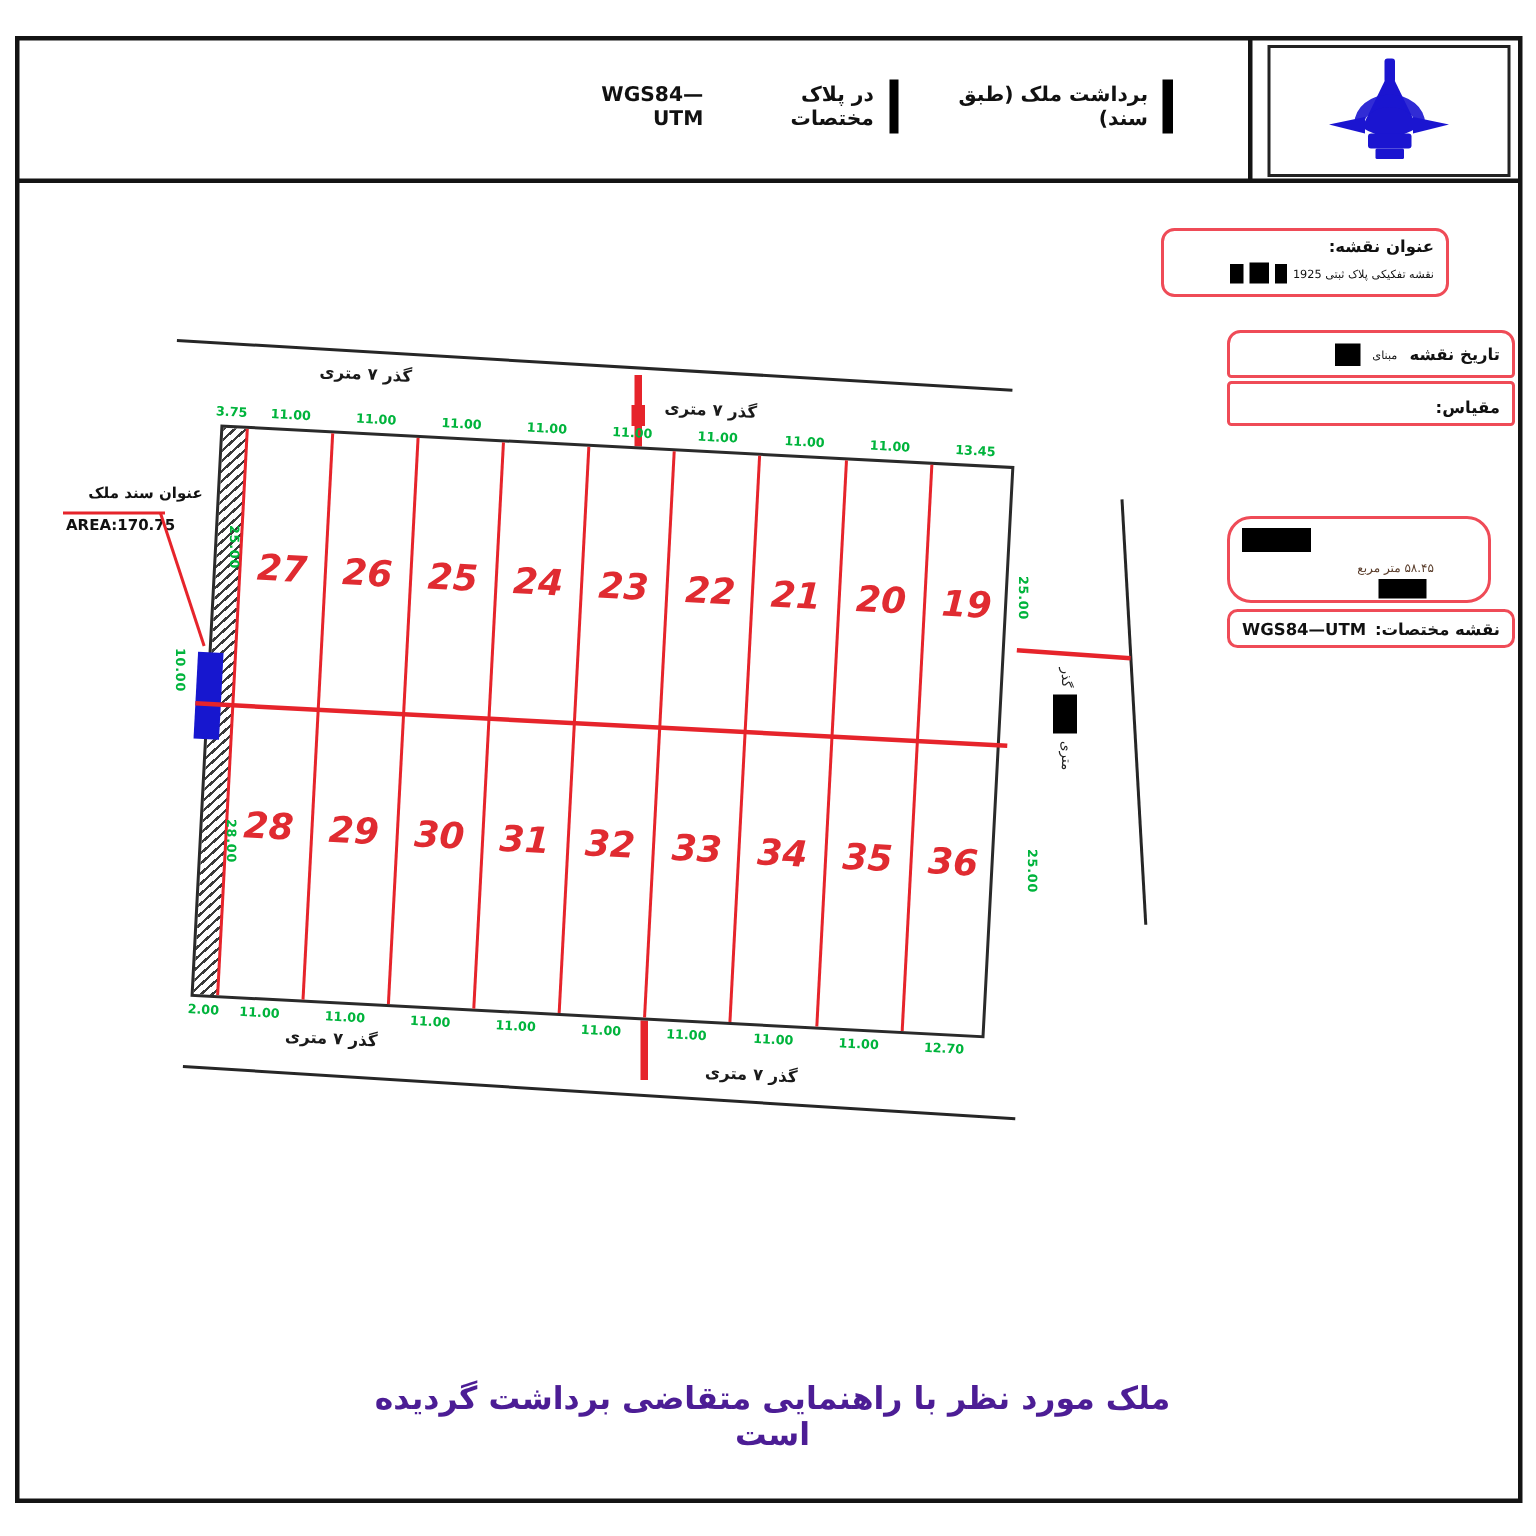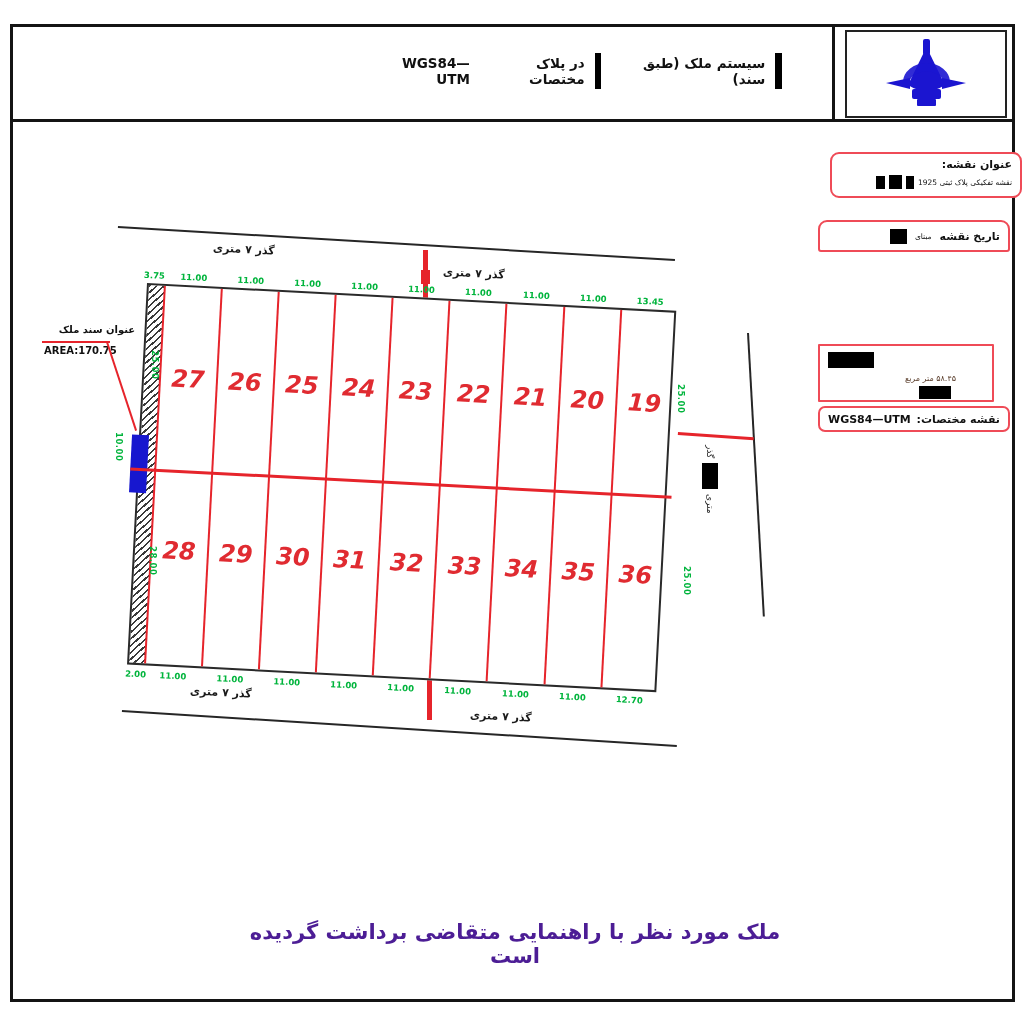--- a/index.html
+++ b/index.html
@@ -52,59 +52,62 @@
 <body>
 
 <div id="page">
 
   <div class="abs" id="frame"></div>
   <div class="abs" id="header-divider"></div>
   <div class="abs" id="logo-divider"></div>
 
   <div class="abs" id="header-title">
     <span class="hbar"></span>
-    <span>سیستم ملک  (طبق سند)</span>
+    <span>برداشت ملک  (طبق سند)</span>
     <span class="hbar"></span>
     <span>در پلاک مختصات</span>
     <span>WGS84—UTM</span>
   </div>
 
   <div class="abs" id="logo-box">
     <svg width="84" height="74" viewBox="0 0 84 74">
       <g fill="#1b15d0">
         <rect x="39" y="2" width="7" height="16" rx="2"></rect>
         <path d="M42.5 10 L24 48 Q42.5 60 61 48 Z"></path>
         <path d="M42.5 26 A 24 19 0 0 1 66 45 L60 45 A 18 14 0 0 0 25 45 L19 45 A 24 19 0 0 1 42.5 26 Z" opacity="0.9"></path>
         <polygon points="2,46 26,41 26,52"></polygon>
         <polygon points="82,46 58,41 58,52"></polygon>
         <rect x="28" y="52" width="29" height="10" rx="2"></rect>
         <rect x="33" y="62" width="19" height="7" rx="1"></rect>
       </g>
     </svg>
   </div>
 
-  <div class="abs ibox" style="left:830px;top:152px;width:192px;height:46px;">
+  <div class="abs ibox" style="left:774px;top:152px;width:192px;height:46px;">
     <div class="ilabel">عنوان نقشه:</div>
     <div class="itiny">
       <span>نقشه تفکیکی پلاک ثبتی 1925</span>
       <span class="redact" style="width:8px;height:13px;"></span>
       <span class="redact" style="width:13px;height:14px;"></span>
       <span class="redact" style="width:9px;height:13px;"></span>
     </div>
   </div>
 
   <div class="abs ibox" style="left:818px;top:220px;width:192px;height:32px;display:flex;align-items:center;gap:8px;border-radius:9px 9px 3px 3px;">
     <span class="ilabel">تاریخ نقشه</span>
     <span style="font-size:7.5px;">مبنای</span>
     <span class="redact" style="width:17px;height:15px;"></span>
   </div>
 
-
-
-  <div class="abs ibox" style="left:818px;top:344px;width:176px;height:58px;border-radius:1px;">
+  <div class="abs ibox" style="left:818px;top:254px;width:192px;height:30px;border-radius:3px;">
+    <span class="ilabel">مقیاس:</span>
+  </div>
+
+
+  <div class="abs ibox" style="left:818px;top:344px;width:176px;height:58px;border-radius:16px;">
     <div style="text-align:left;margin-top:2px;">
       <span class="redact" style="width:46px;height:16px;"></span>
     </div>
     <div style="font-size:8px;margin:2px 28px 0 0;color:#5a3d2b;">۵۸.۴۵ متر مربع</div>
     <div style="text-align:center;margin-top:1px;">
       <span class="redact" style="width:32px;height:13px;margin-left:58px;"></span>
     </div>
   </div>
 
   <div class="abs ibox" style="left:818px;top:406px;width:192px;height:26px;border-radius:7px;display:flex;align-items:center;justify-content:space-between;">

